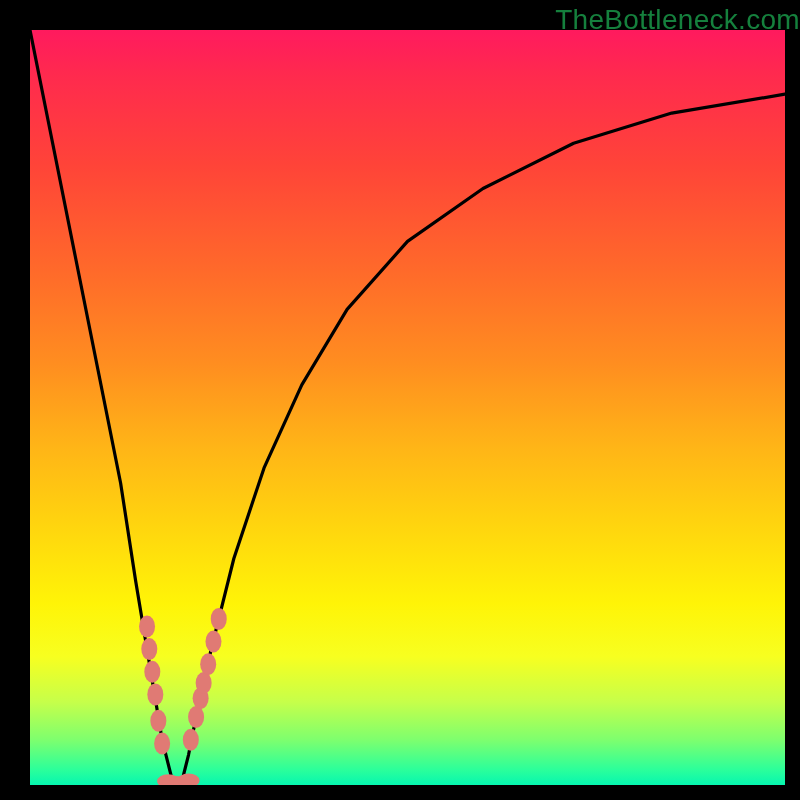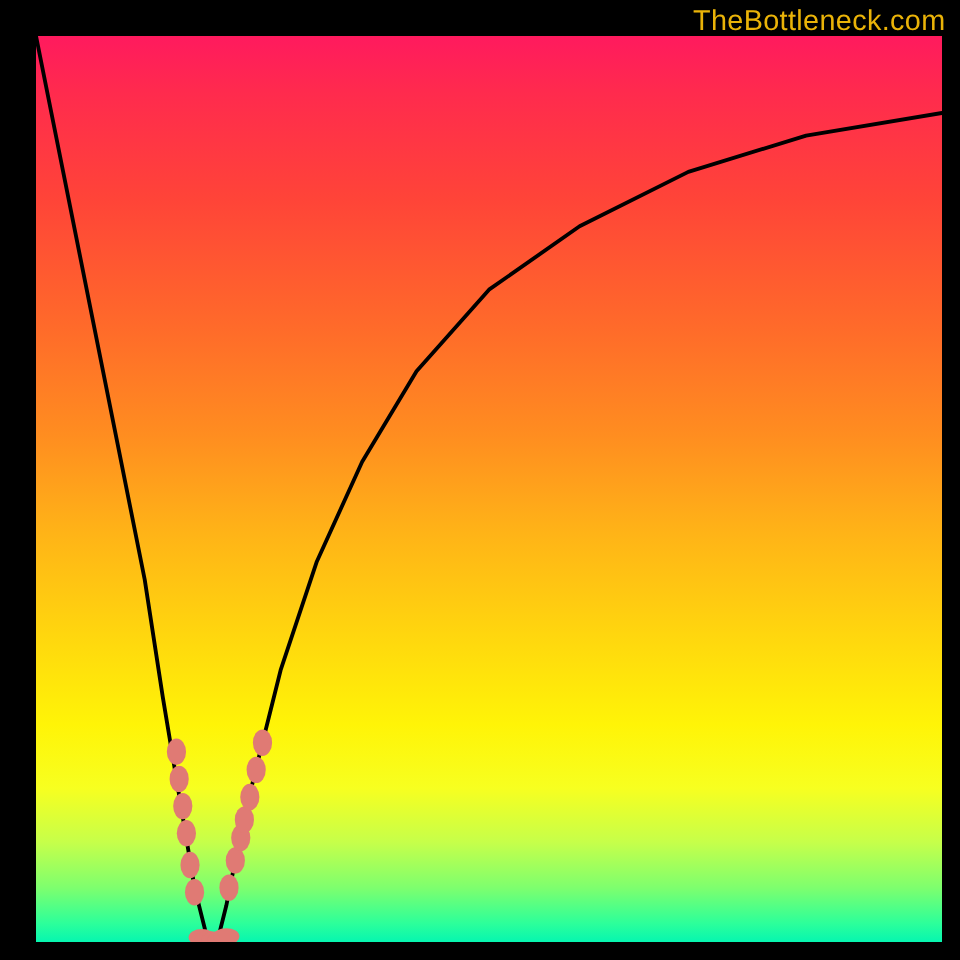--- a/index.html
+++ b/index.html
@@ -44,23 +44,23 @@
   svg.curve {
     position: absolute;
     left: 0;
     top: 0;
     width: 755px;
     height: 755px;
   }
   .watermark {
     position: absolute;
     top: 4px;
-    right: 12px;
-    color: #eab308;
-    font-size: 24px;
+    right: 0;
+    color: #15803d;
+    font-size: 28px;
     letter-spacing: 0.3px;
     font-weight: 500;
     user-select: none;
   }
 </style>
 </head>
 <body>
 
 <div class="frame">
 

